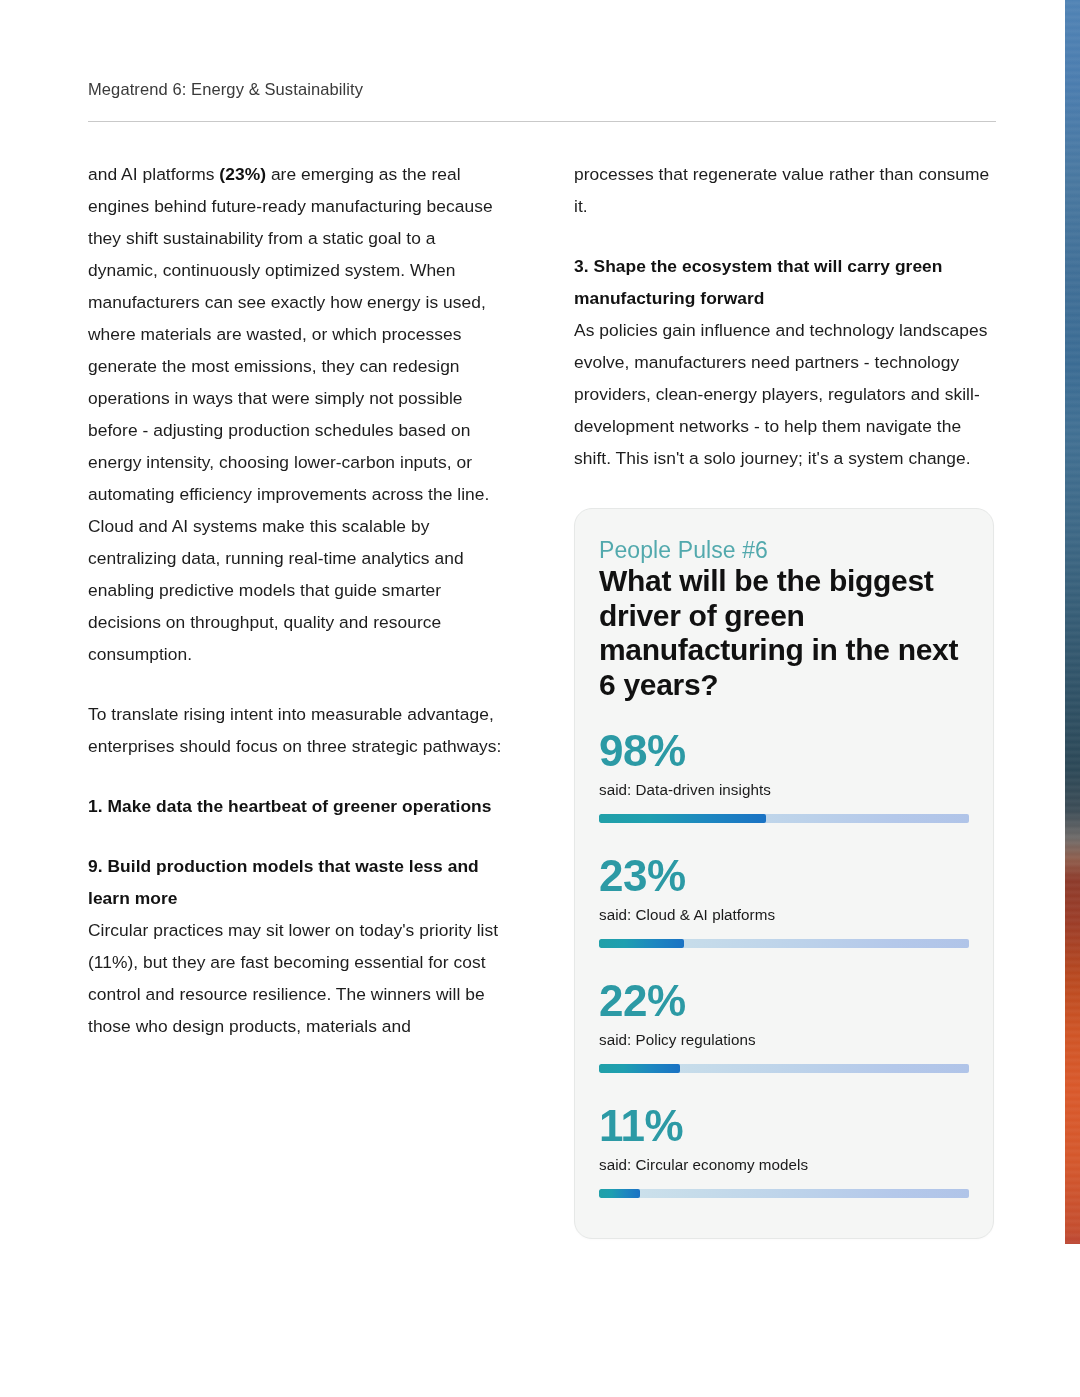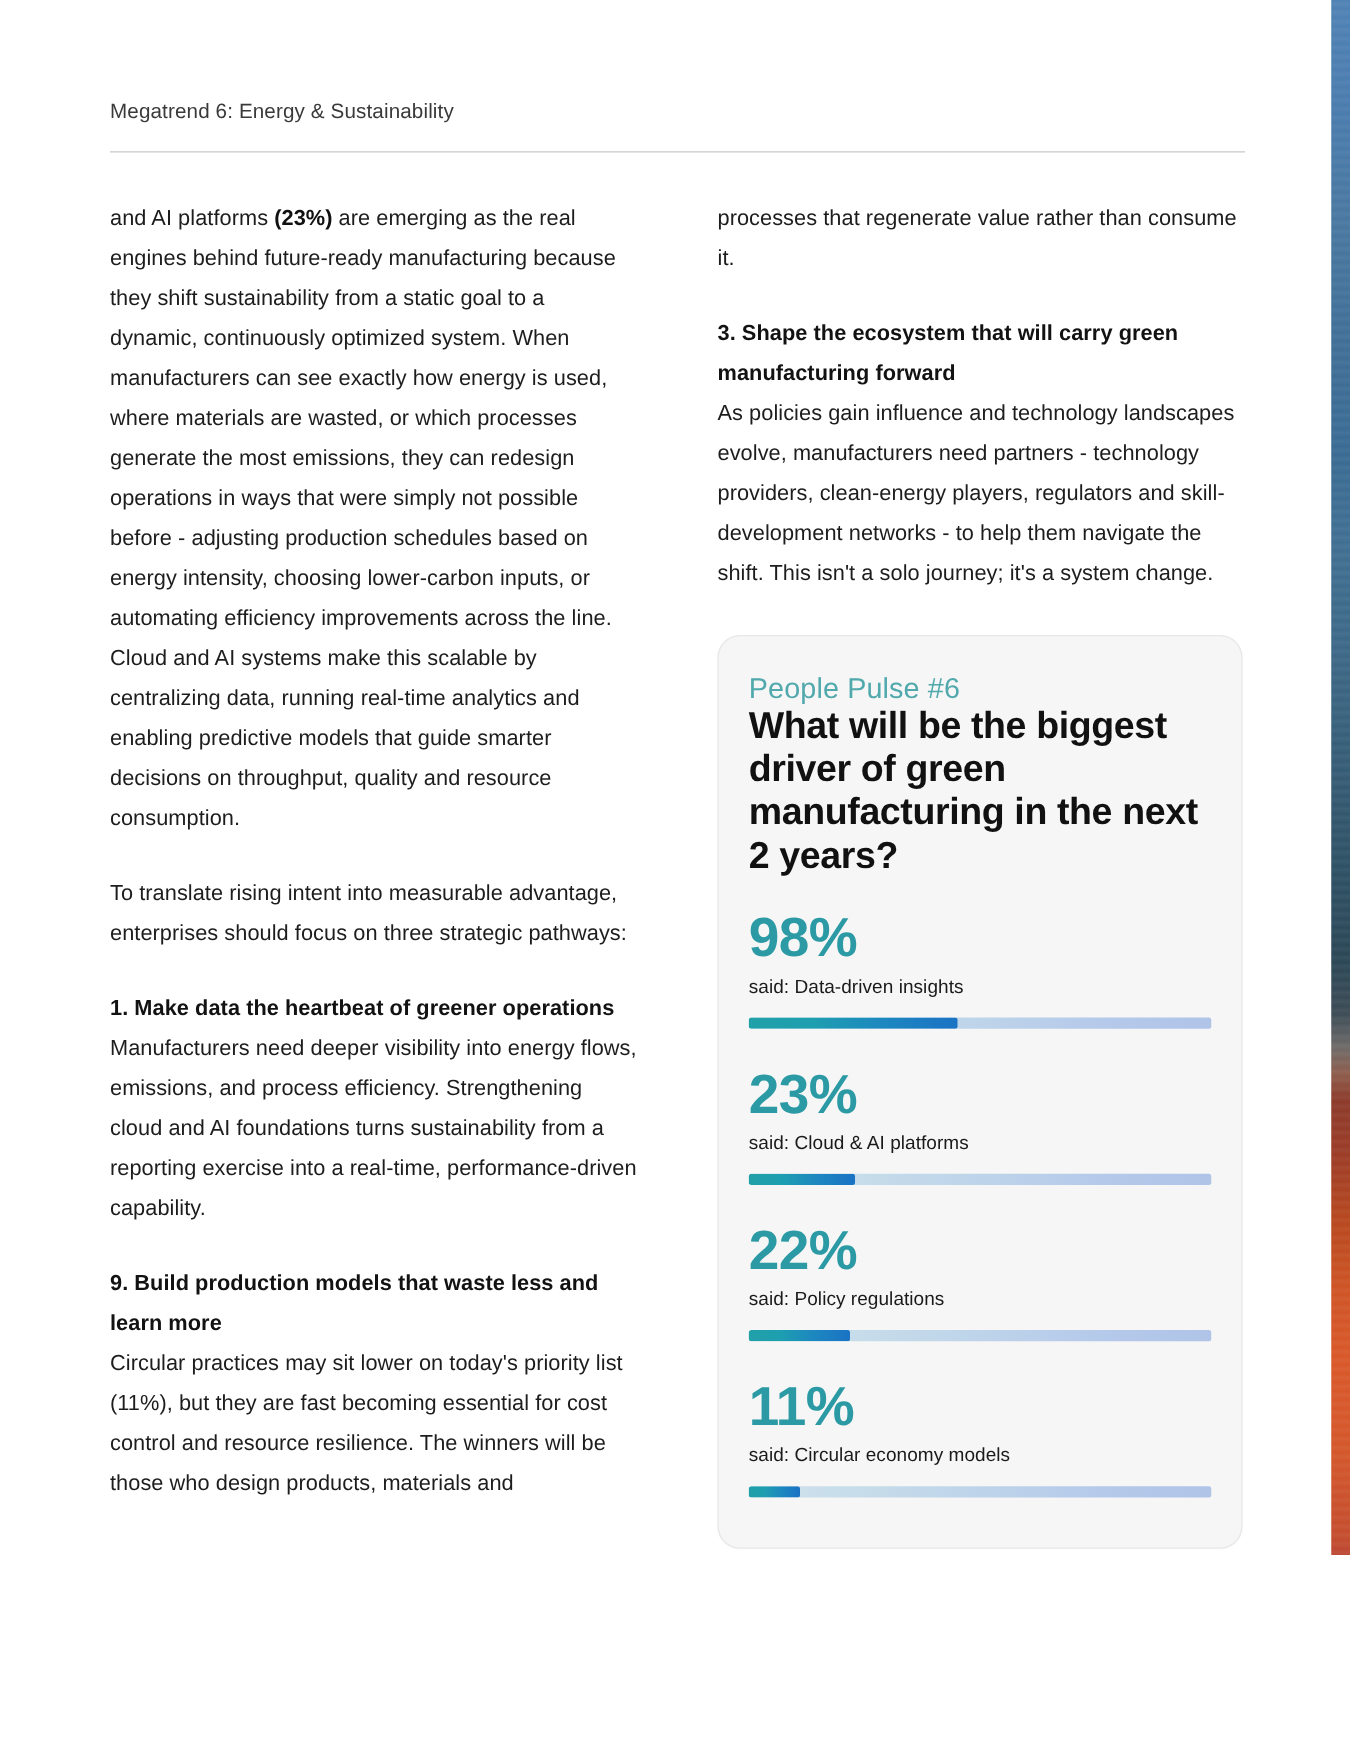--- a/index.html
+++ b/index.html
@@ -229,21 +229,20 @@
     <div class="columns">
 
       <div class="col">
 
         <p class="body"><span>and AI platforms </span><b>(23%)</b><span> are emerging as the real engines behind future-ready manufacturing because they shift sustainability from a static goal to a dynamic, continuously optimized system. When manufacturers can see exactly how energy is used, where materials are wasted, or which processes generate the most emissions, they can redesign operations in ways that were simply not possible before - adjusting production schedules based on energy intensity, choosing lower-carbon inputs, or automating efficiency improvements across the line. Cloud and AI systems make this scalable by centralizing data, running real-time analytics and enabling predictive models that guide smarter decisions on throughput, quality and resource consumption.</span></p>
 
         <p class="body">To translate rising intent into measurable advantage, enterprises should focus on three strategic pathways:</p>
 
         <div class="block">
           <h3 class="subhead">1. Make data the heartbeat of greener operations</h3>
-          <p class="body tight">Manufacturers need deeper visibility into energy flows, emissions, and process efficiency. Strengthening cloud and AI foundations turns sustainability from a reporting exercise into a real-time, performance-driven capability.</p>
         </div>
 
         <div class="block">
           <h3 class="subhead">9. Build production models that waste less and learn more</h3>
           <p class="body tight">Circular practices may sit lower on today's priority list (11%), but they are fast becoming essential for cost control and resource resilience. The winners will be those who design products, materials and</p>
         </div>
 
       </div>
 
       <div class="col">
@@ -251,21 +250,21 @@
         <p class="body">processes that regenerate value rather than consume it.</p>
 
         <div class="block">
           <h3 class="subhead">3. Shape the ecosystem that will carry green manufacturing forward</h3>
           <p class="body tight">As policies gain influence and technology landscapes evolve, manufacturers need partners - technology providers, clean-energy players, regulators and skill-development networks - to help them navigate the shift. This isn't a solo journey; it's a system change.</p>
         </div>
 
         <div class="pulse-card">
 
           <div class="pulse-eyebrow">People Pulse #6</div>
-          <div class="pulse-question">What will be the biggest driver of green manufacturing in the next 2 years?</div>
+          <div class="pulse-question">What will be the biggest driver of green manufacturing in the next 6 years?</div>
 
           <div class="stat">
             <div class="stat-pct">98%</div>
             <div class="stat-label">said: Data-driven insights</div>
             <div class="bar-track">
               <div class="bar-fill" style="width: 45%;"></div>
             </div>
           </div>
 
           <div class="stat">

